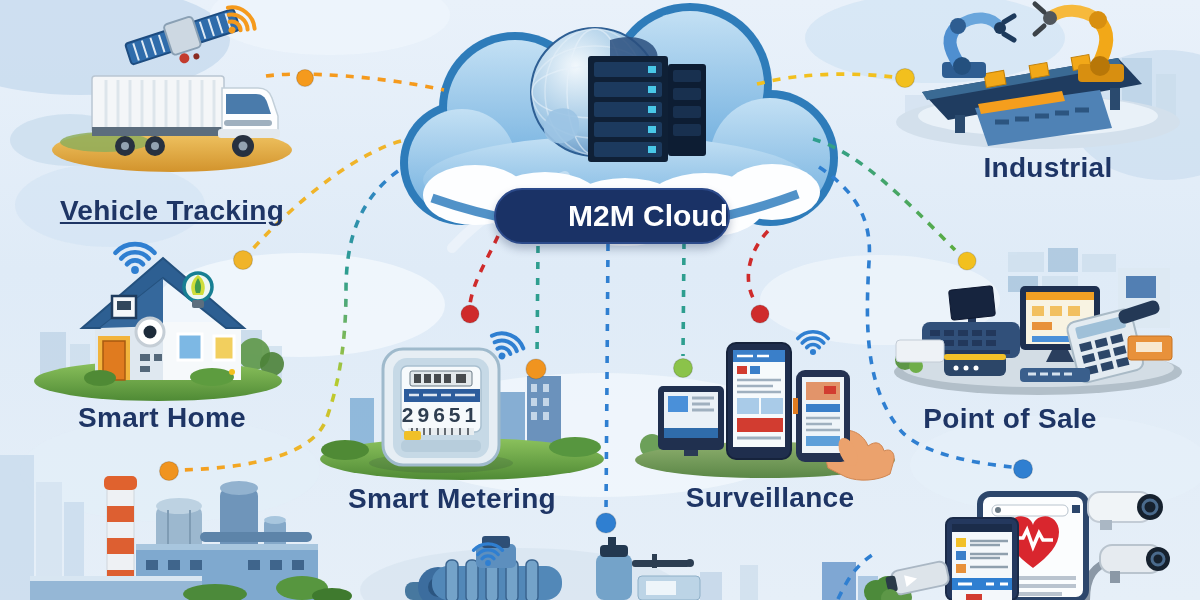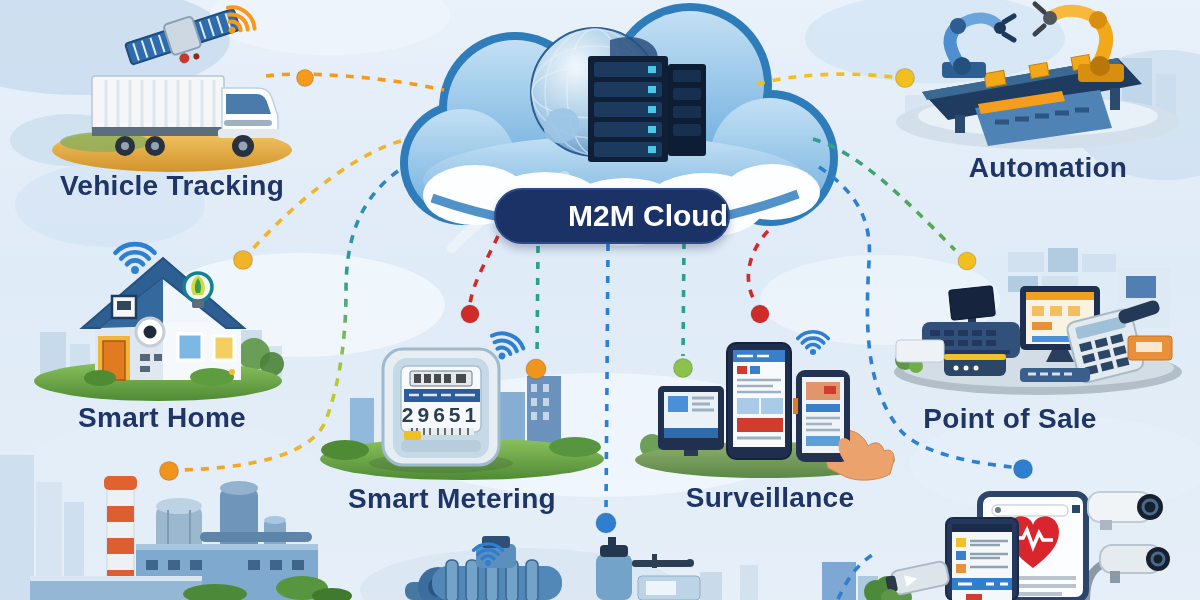--- a/index.html
+++ b/index.html
@@ -514,22 +514,22 @@
     <circle class="dot" cx="606" cy="523" r="10" fill="#2f7fd1"></circle>
     <circle class="dot" cx="683" cy="368" r="9.5" fill="#8bc34a"></circle>
     <circle class="dot" cx="760" cy="314" r="9" fill="#cf2b2b"></circle>
     <circle class="dot" cx="905" cy="78" r="9.5" fill="#f2c01e"></circle>
     <circle class="dot" cx="967" cy="261" r="9" fill="#f2c01e"></circle>
     <circle class="dot" cx="1023" cy="469" r="9.5" fill="#2f7fd1"></circle>
   </g>
 </svg>
 
 <div class="pill">M2M Cloud</div>
-<div class="label" style="left:37px;top:171px;width:270px;">Vehicle Tracking</div>
+<div class="label" style="left:37px;top:196px;width:270px;text-decoration:underline;">Vehicle Tracking</div>
 <div class="label" style="left:30px;top:403px;width:264px;">Smart Home</div>
 <div class="label" style="left:322px;top:484px;width:260px;">Smart Metering</div>
 <div class="label" style="left:640px;top:483px;width:260px;">Surveillance</div>
 <div class="label" style="left:938px;top:153px;width:220px;">
-  <span style="display:block;">Automation</span>
+  <span style="display:block;">Industrial</span>
 </div>
 <div class="label" style="left:880px;top:404px;width:260px;">Point of Sale</div>
 
 </div>
 
 </body></html>

